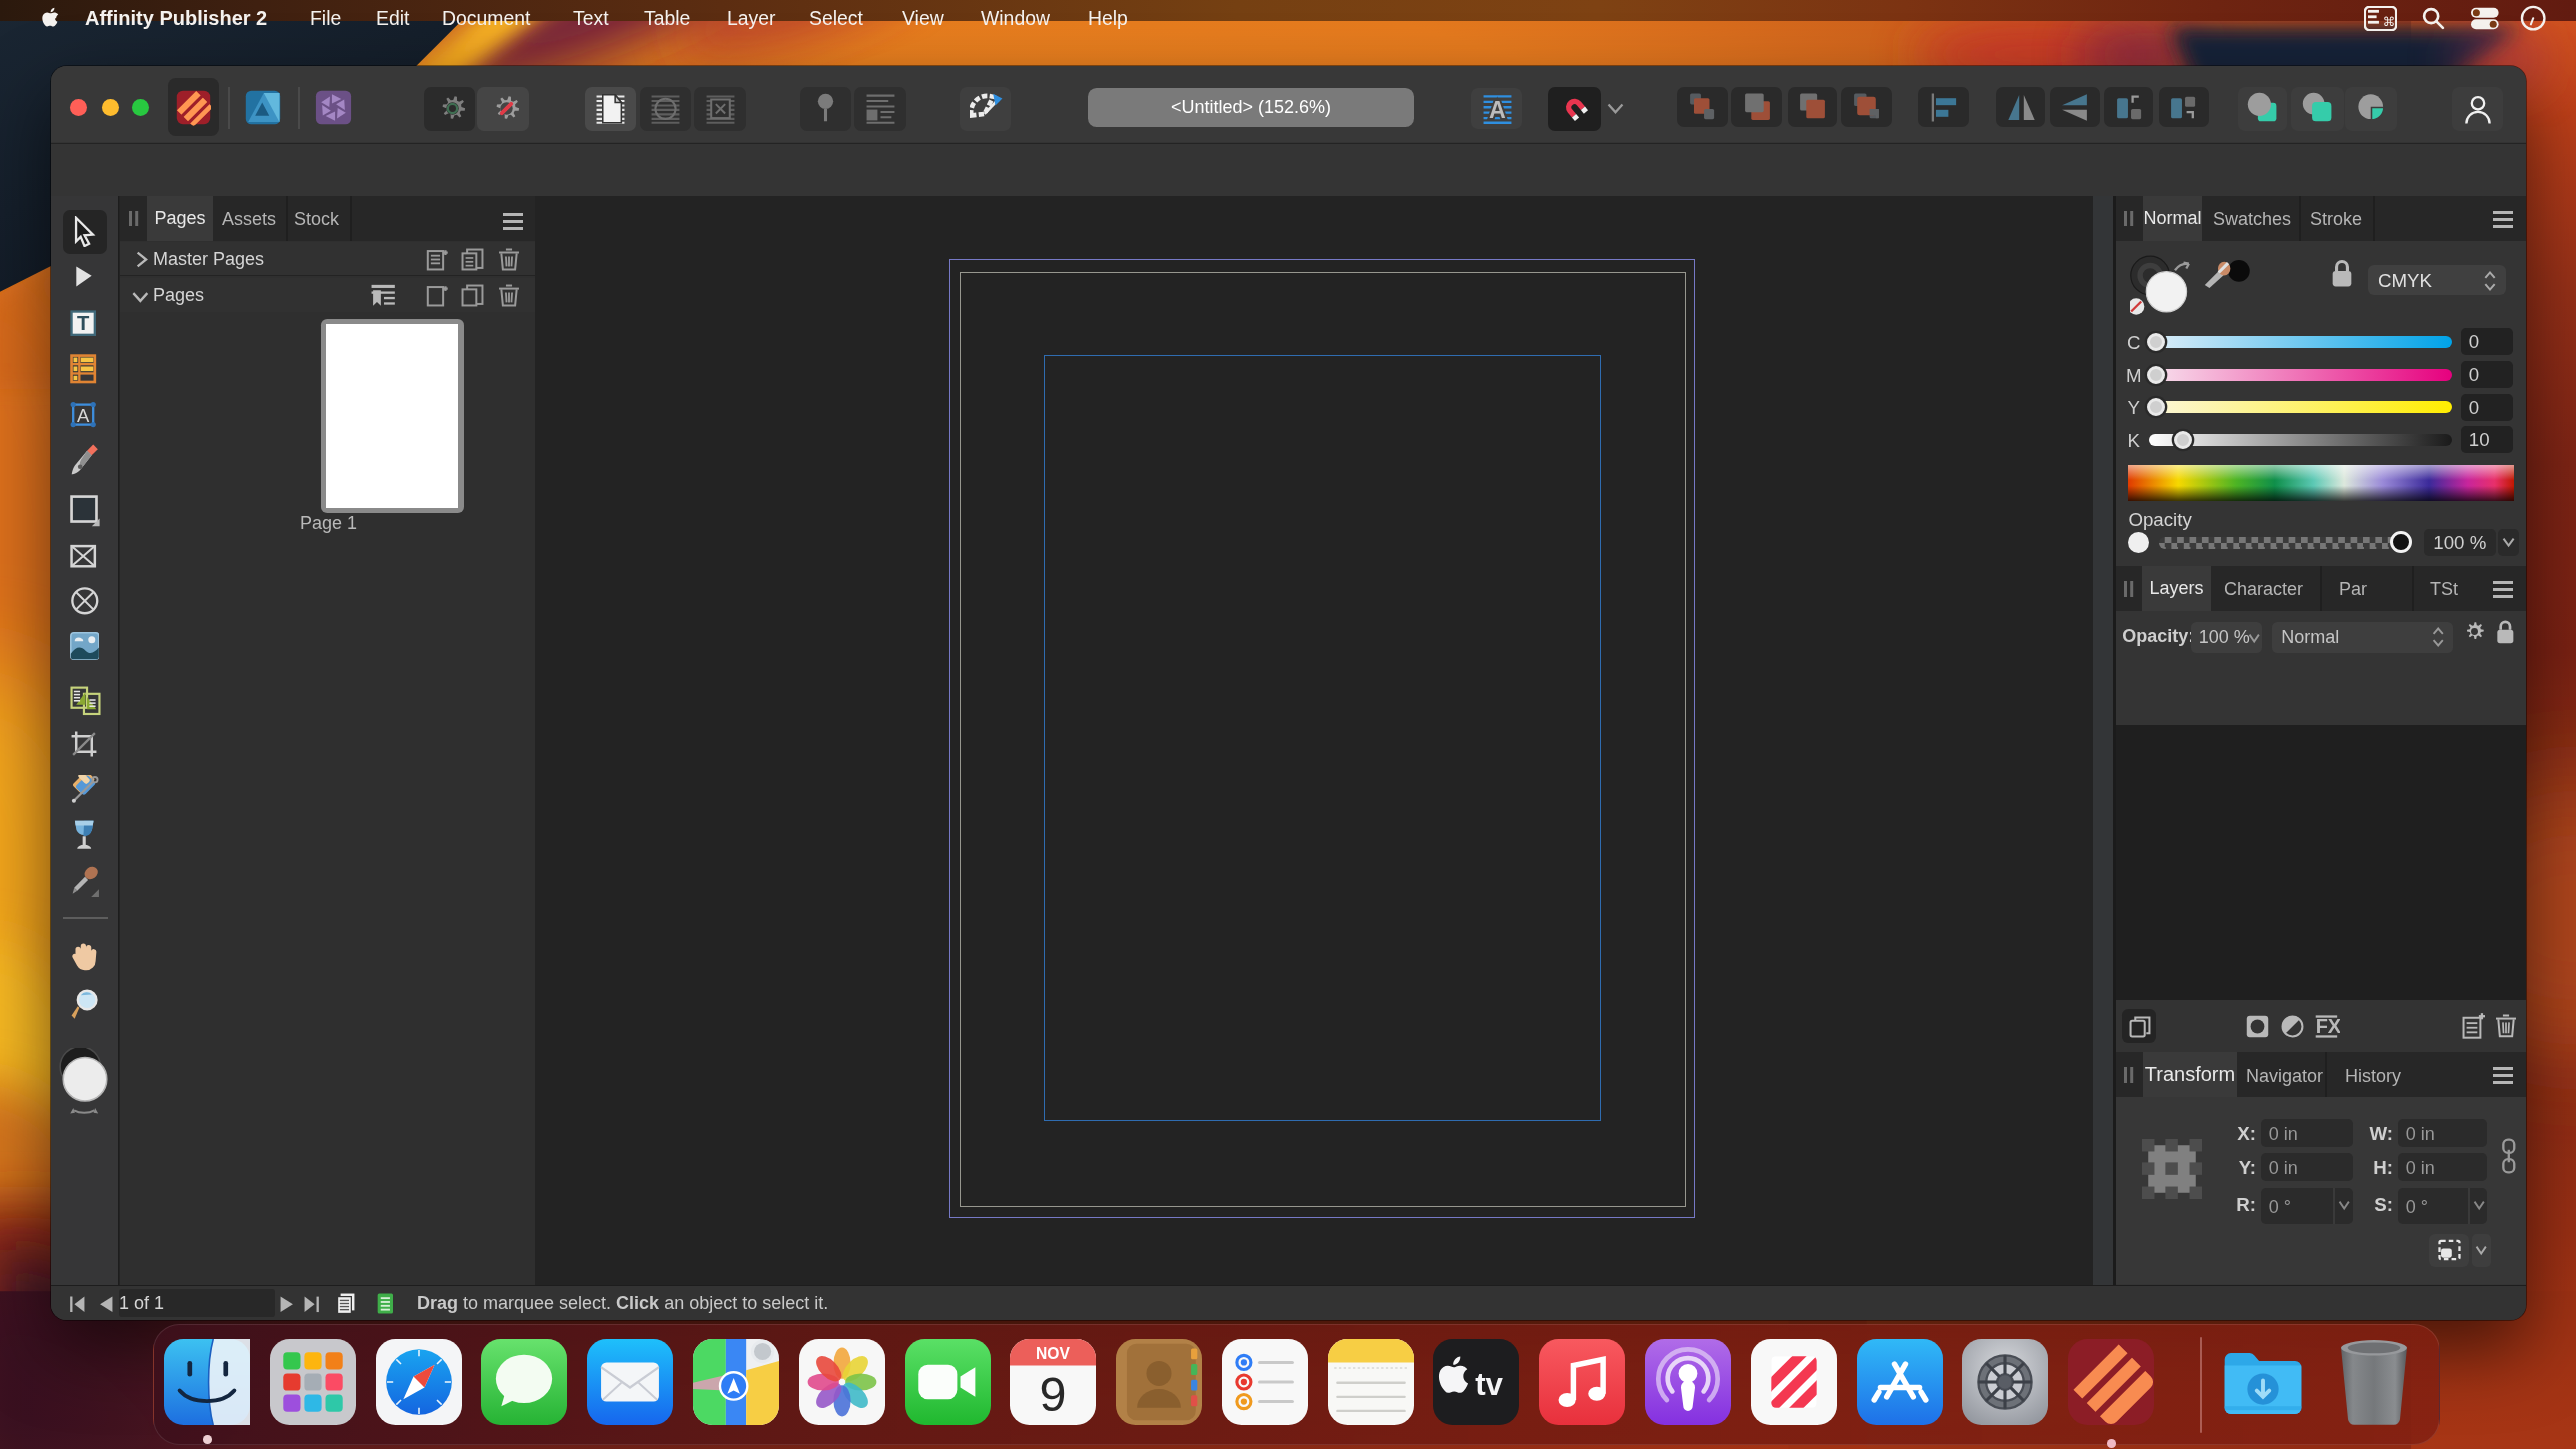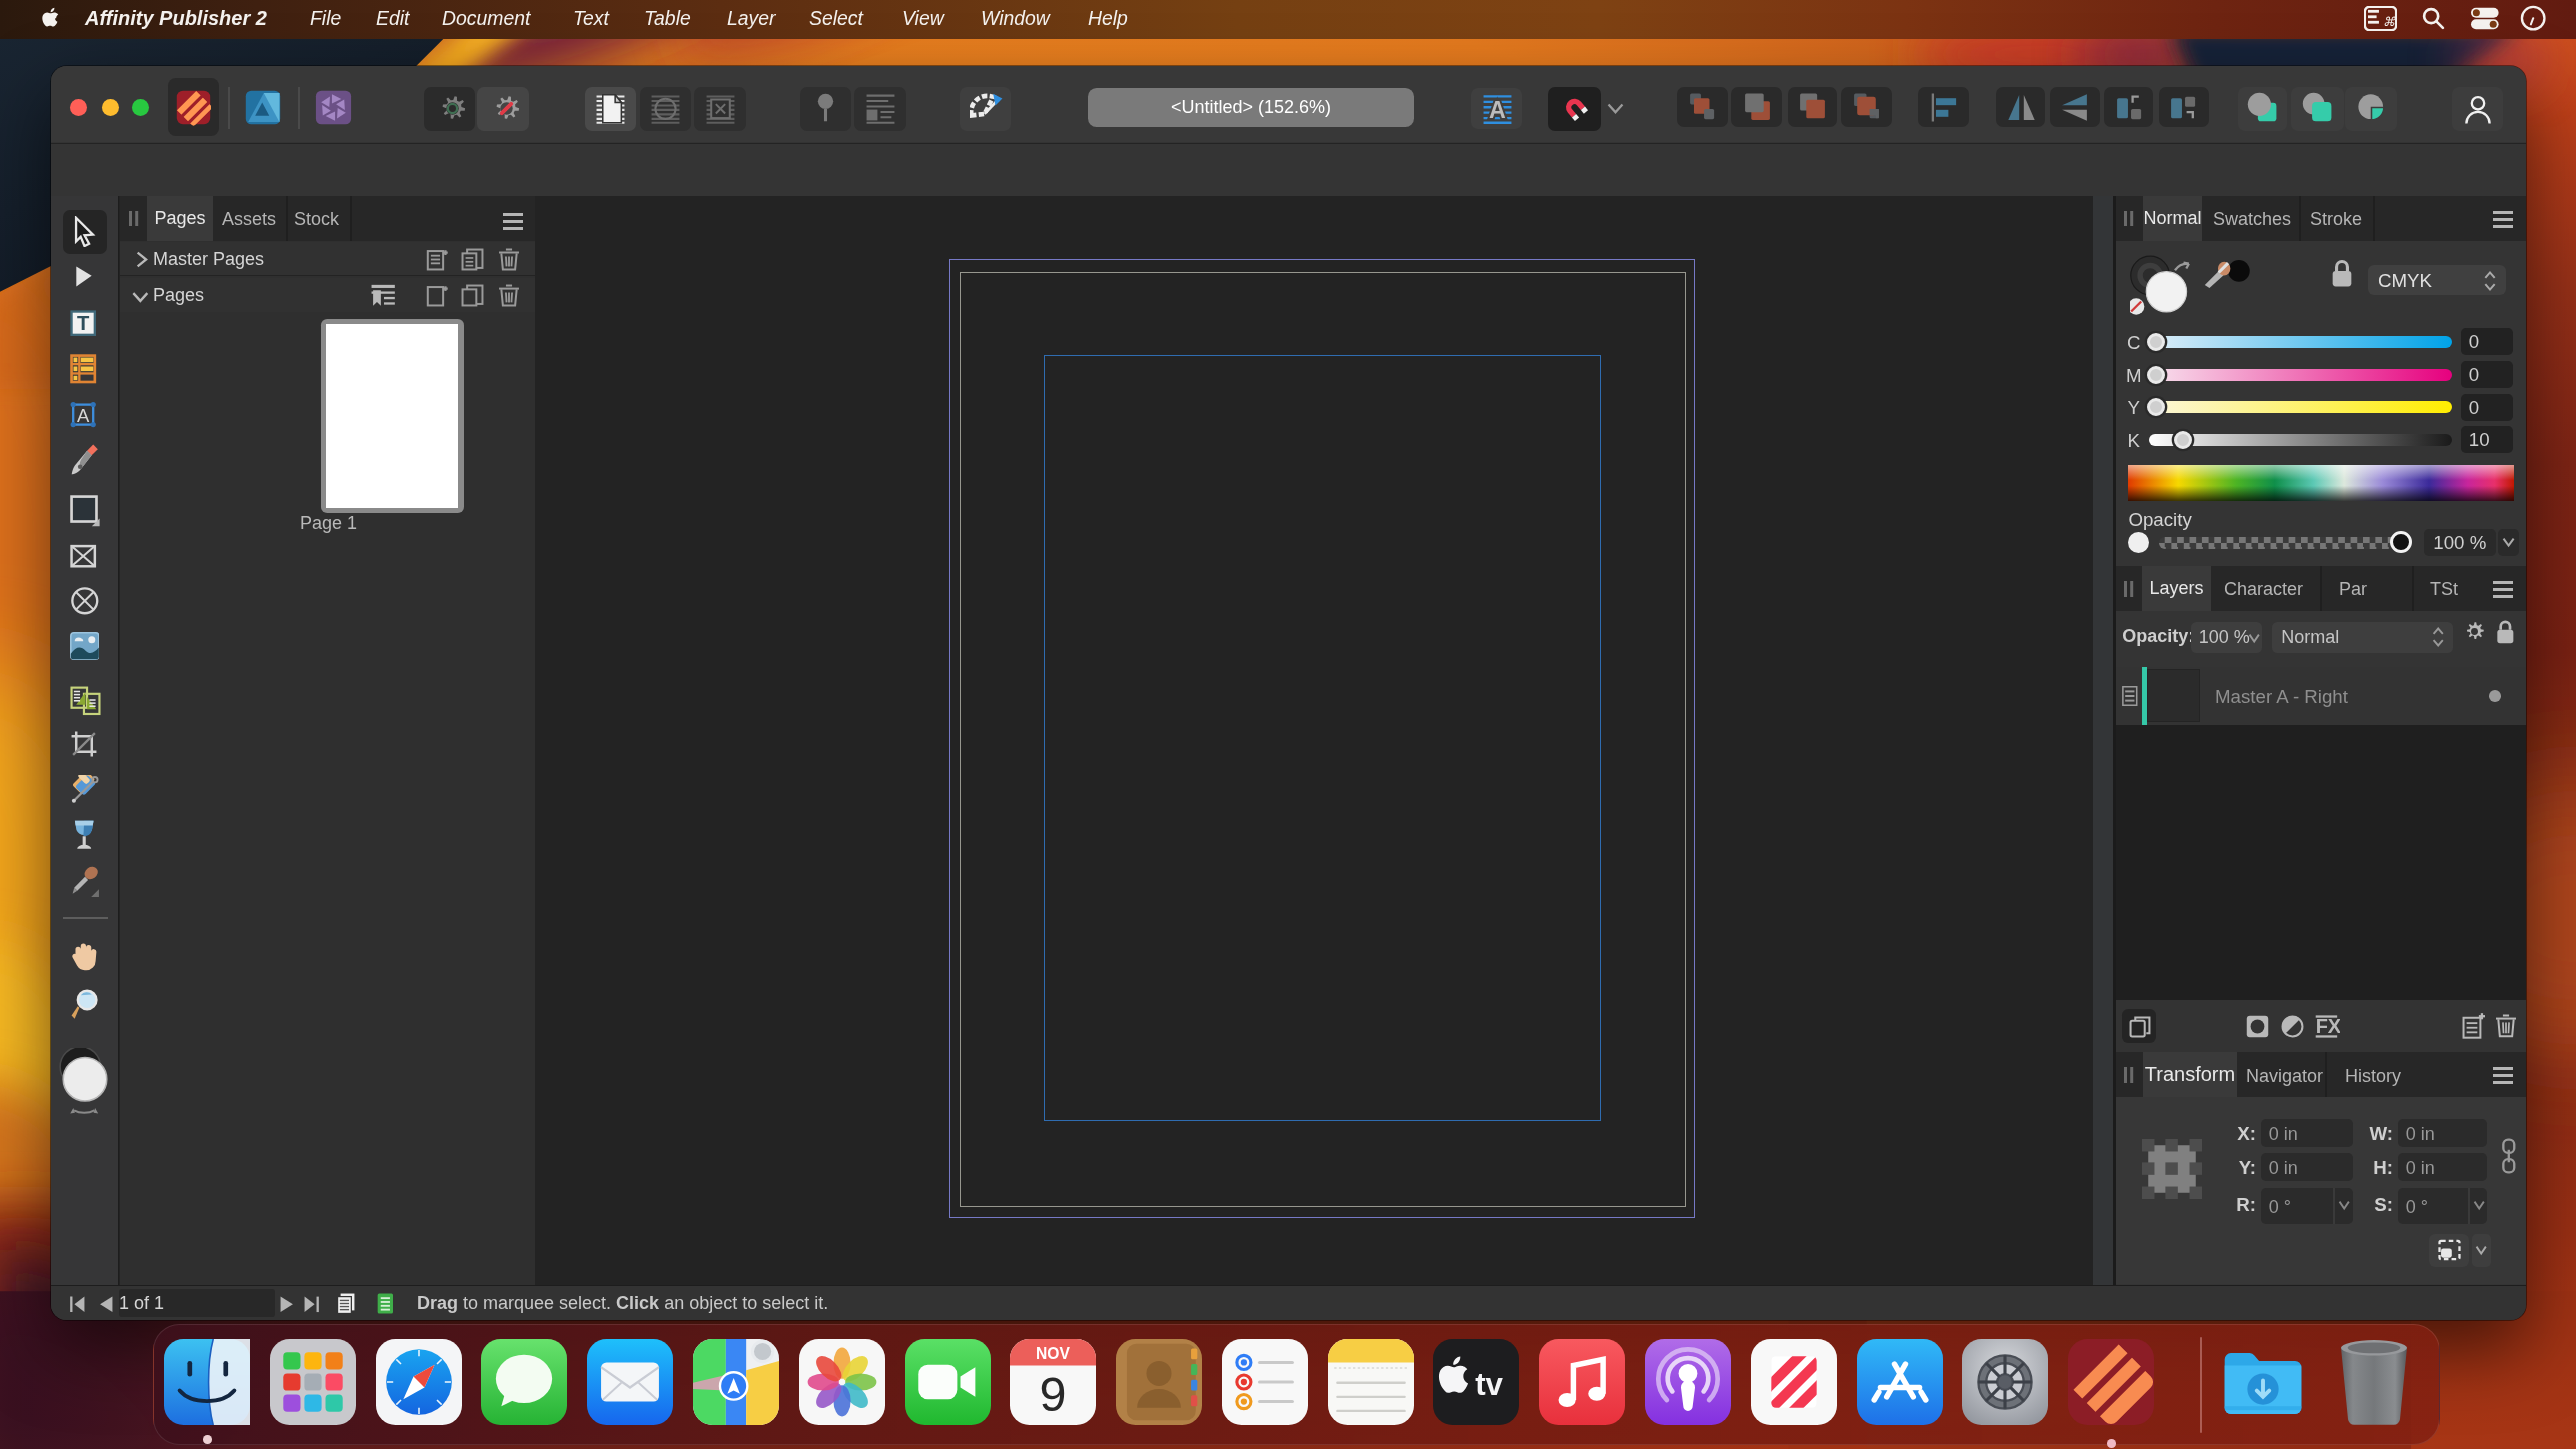--- a/index.html
+++ b/index.html
@@ -1,21 +1,21 @@
 <!DOCTYPE html>
 <html style="font-size:12.4px"><head><meta charset="utf-8">
 <style>
 * { margin:0; padding:0; box-sizing:border-box; }
 html,body { width:2576px; height:1450px; overflow:hidden; background:#000; }
 body { font-family:"Liberation Sans", sans-serif; position:relative; }
 .abs { position:absolute; }
 #wall { left:0; top:0; width:2576px; height:1450px; background:#9c3417; }
-#menubar { left:0; top:0; width:2576px; height:39px;
+#menubar { left:0; top:0; width:2576px; height:21px;
   background:linear-gradient(90deg,#2b190d 0%,#3f2010 10%,#5c2d11 28%,#754012 48%,#7e4213 62%,#7c3312 74%,#6e2411 86%,#621b10 100%);
-  color:#f5f2ef; font-size:19.4px;font-style:italic; }
+  color:#f5f2ef; font-size:19.4px; }
 #menubar .mi { position:absolute; top:7px; }
 #window { left:51px; top:66px; width:2475px; height:1254px; background:#333333; border-radius:15.6px; overflow:hidden; box-shadow:0 0 0 0.8px rgba(0,0,0,0.55), 0 31px 70px rgba(0,0,0,0.55); }
 #titlebar { left:0; top:0; width:2475px; height:76px; background:#383838; }
 #ctxrow { left:0; top:77px; width:2475px; height:53px; background:#343434; border-top:0.8px solid #232323; }
 #mainarea { left:0; top:130px; width:2475px; height:1089px; background:#232323; }
 #toolscol { left:0; top:130px; width:68px; height:1089px; background:#363637; border-right:1.6px solid #1d1d1d; }
 #pagespanel { left:69px; top:130px; width:415px; height:1089px; background:#2f2f2f; }
 #canvas { left:484px; top:130px; width:1559px; height:1089px; background:#232323; }
 #divider { left:2042px; top:130px; width:22.6px; height:1089px; background:#333537; border-right:3.1px solid #1b1b1b; }
 #rpanels { left:2065px; top:130px; width:410px; height:1089px; background:#343434; }
@@ -437,32 +437,20 @@
         </div>
       <svg class="abs" style="left:347px;top:9.3px" width="23" height="23" viewBox="0 0 40 40">
           <path fill="#b9b9b9" d="M20 4 l3 0 1 5 3 1 4-3 2 2-3 4 1 3 5 1 0 3 -5 1 -1 3 3 4 -2 2 -4 -3 -3 1 -1 5 -3 0 -1 -5 -3 -1 -4 3 -2 -2 3 -4 -1 -3 -5 -1 0 -3 5 -1 1 -3 -3 -4 2 -2 4 3 3 -1 Z"></path>
           <circle cx="20" cy="20" r="6" fill="#343434"></circle>
         </svg>
       <svg class="abs" style="left:380px;top:9.3px" width="18.7" height="25" viewBox="0 0 28 36">
           <rect x="2" y="14" width="24" height="20" rx="4" fill="#b9b9b9"></rect>
           <path d="M7 14 L7 9 a7 7 0 0 1 14 0 L21 14" fill="none" stroke="#b9b9b9" stroke-width="4"></path>
         </svg>
     </div>
-    <div class="abs" style="left:0;top:471px;width:410px;height:58px;background:#333333">
-      <svg class="abs" style="left:6.2px;top:19.4px" width="15.6" height="20" viewBox="0 0 20 26">
-          <rect x="1" y="1" width="18" height="24" fill="none" stroke="#9a9a9a" stroke-width="2"></rect>
-          <line x1="4" y1="7" x2="16" y2="7" stroke="#9a9a9a" stroke-width="2.6"></line>
-          <line x1="4" y1="13" x2="16" y2="13" stroke="#9a9a9a" stroke-width="2.6"></line>
-          <line x1="4" y1="19" x2="16" y2="19" stroke="#9a9a9a" stroke-width="2.6"></line>
-        </svg>
-      <div class="abs" style="left:26px;top:0;width:5.4px;height:58px;background:#35c8a8"></div>
-      <div class="abs" style="left:31px;top:2.3px;width:53px;height:53px;background:#2b2b2b;border:0.8px solid #242424"></div>
-      <span class="abs" style="left:99px;top:18.7px;color:#8f8f8f;font-size:18.7px">Master A - Right</span>
-      <div class="abs" style="left:373px;top:23px;width:11.7px;height:11.7px;border-radius:50%;background:#9a9a9a"></div>
-    </div>
     <div class="abs" style="left:0;top:529px;width:410px;height:275px;background:#1f1f1f"></div>
     <div class="abs" style="left:0;top:804px;width:410px;height:52px;background:#333333">
       <div class="abs" style="left:6.2px;top:8.6px;width:34px;height:34px;background:#242424;border-radius:6.2px"></div>
       <svg class="abs" style="left:13.2px;top:15.6px" width="22" height="22" viewBox="0 0 28 28">
           <rect x="2" y="6" width="18" height="20" rx="2" fill="none" stroke="#b9b9b9" stroke-width="2.6"></rect>
           <path d="M8 6 L8 2 L26 2 L26 22 L22 22" fill="none" stroke="#b9b9b9" stroke-width="2.6"></path>
         </svg>
       <svg class="abs" style="left:130px;top:14.8px" width="23" height="23" viewBox="0 0 30 30">
           <rect x="1" y="1" width="28" height="28" rx="4" fill="#b9b9b9"></rect>
           <circle cx="15" cy="15" r="9" fill="#333333"></circle>

